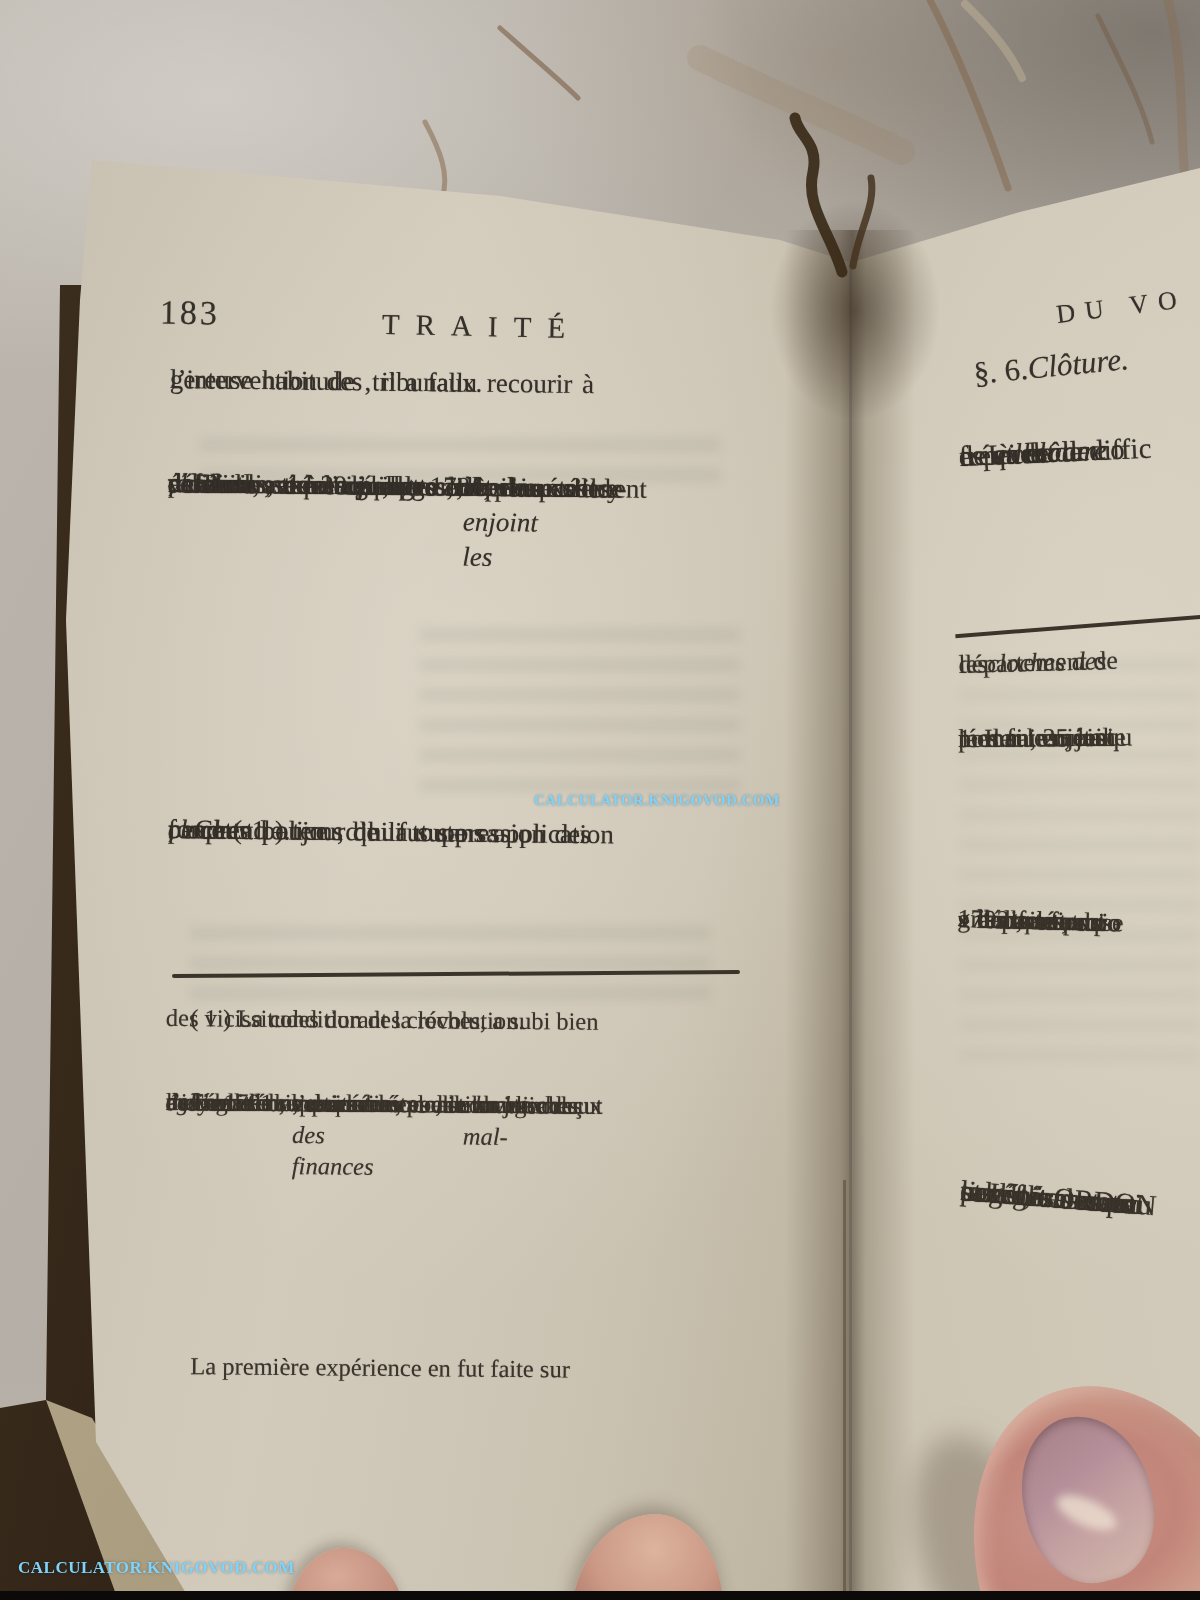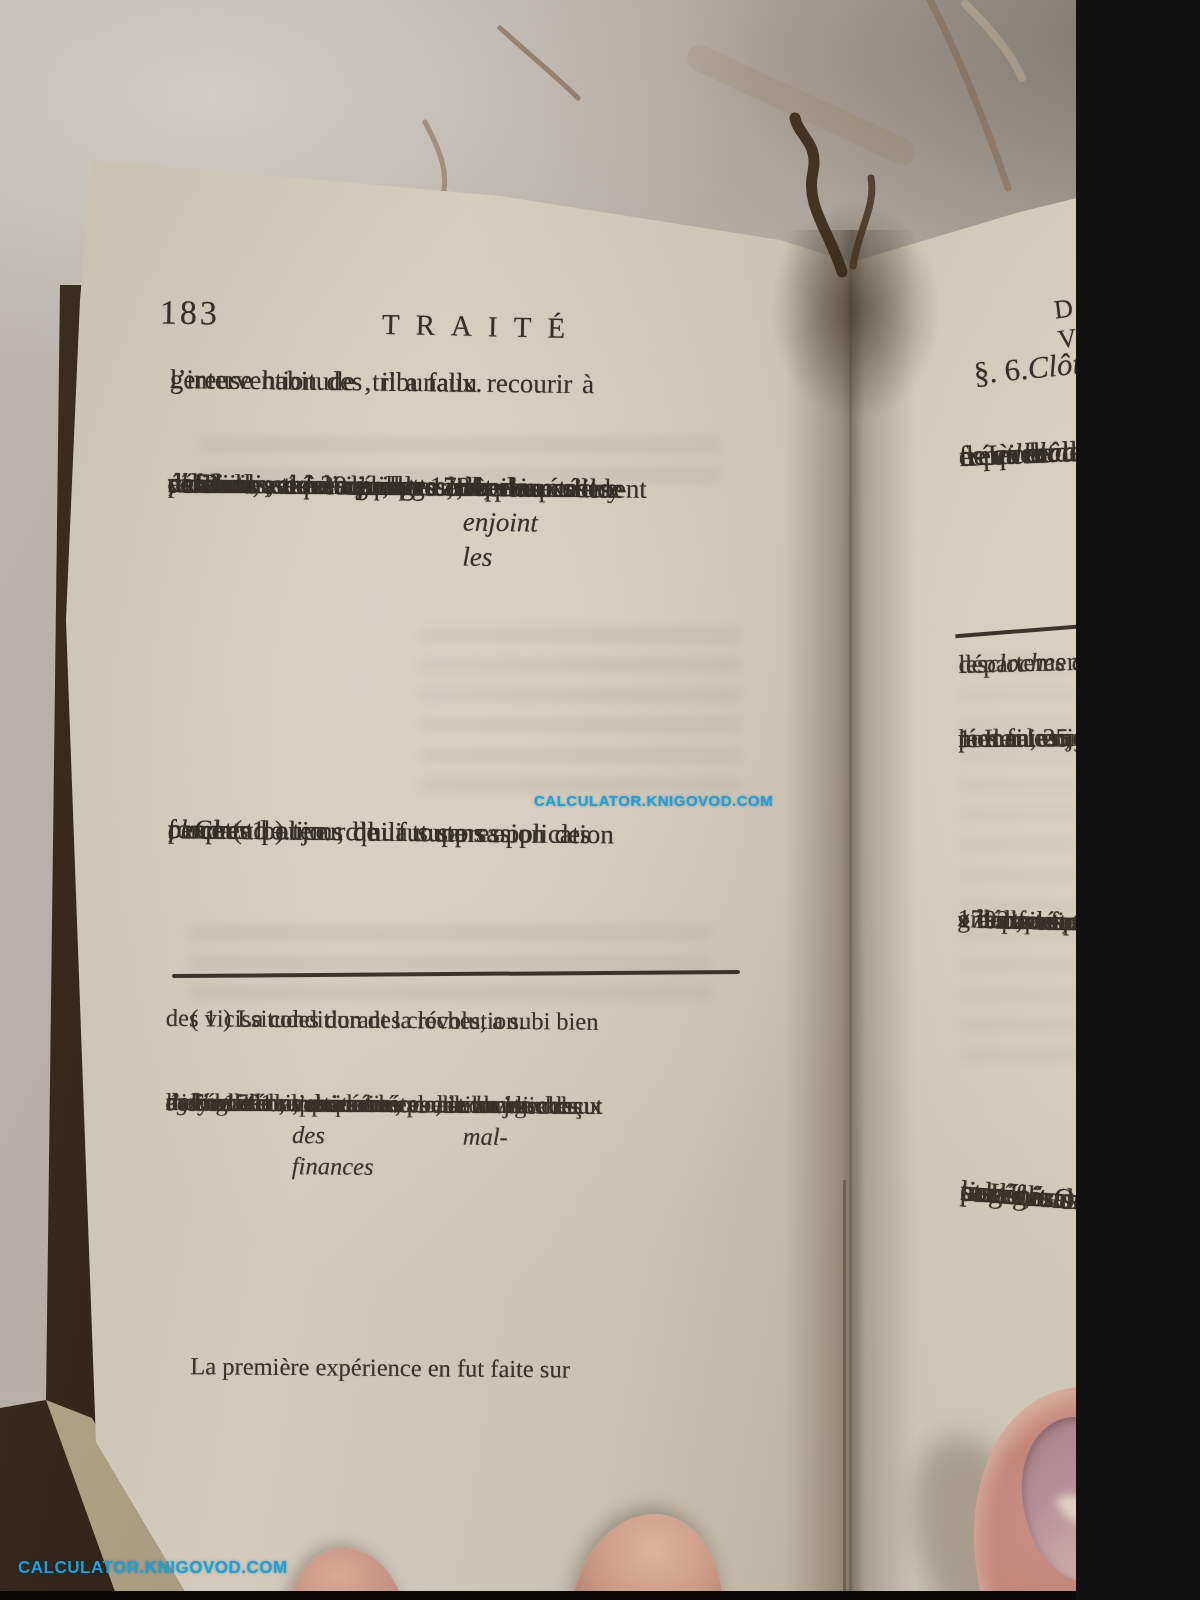--- a/index.html
+++ b/index.html
@@ -1,16 +1,16 @@
 <!DOCTYPE html>
 <html><head>
 <meta charset="utf-8">
 <style>
   html,body{margin:0;padding:0;background:#111;}
-  #stage{position:relative;width:1076px;height:1600px;overflow:hidden;
+  #stage{position:relative;width:1200px;height:1600px;overflow:hidden;
          font-family:"Liberation Serif",serif;-webkit-font-smoothing:antialiased;}
   #stage *{position:absolute;box-sizing:border-box;}
 
   
   .bg{left:0;top:0;width:1200px;height:1600px;z-index:0;
       background:
         radial-gradient(900px 500px at 18% 6%, rgba(214,210,203,.8), rgba(214,210,203,0) 60%),
         radial-gradient(700px 420px at 96% 2%, rgba(90,84,76,.55), rgba(90,84,76,0) 65%),
         radial-gradient(500px 300px at 70% 4%, rgba(150,128,100,.25), rgba(150,128,100,0) 70%),
         radial-gradient(420px 260px at 8% 96%, rgba(196,192,185,.5), rgba(196,192,185,0) 70%),
@@ -100,21 +100,21 @@
       border-radius:52% 48% 0 0 / 95% 95% 0 0;
       background:radial-gradient(at 50% 32%,#dcb49e 0%,#cc9a86 55%,#b37f70 92%);
       box-shadow:-4px -8px 16px rgba(60,42,30,.28);}
   .f-tip{left:284px;top:1548px;width:120px;height:80px;transform:rotate(-4deg);
       border-radius:50% 50% 0 0 / 100% 100% 0 0;
       background:radial-gradient(at 45% 35%,#d8ab97 0%,#c59180 60%,#ad7a6b 95%);
       box-shadow:-4px -6px 12px rgba(60,42,30,.25);}
 
   
   .bottom-bar{left:0;top:1591px;width:1200px;height:9px;background:#0b0a09;z-index:50;}
-  .wm{font-family:Liberation Sans, sans-serif;font-weight:bold;color:#0ea5e9;z-index:60;
+  .wm{font-family:Liberation Serif, serif;font-weight:bold;color:#7dd3fc;z-index:60;
       text-shadow:0 0 3px rgba(0,0,0,.35);letter-spacing:.5px;}
   .wm-center{left:534px;top:792px;font-size:15px;}
   .wm-bottom{left:18px;top:1558px;font-size:17px;}
 </style>
 </head>
 <body>
 
 <div id="stage">
 
   <div class="bg"></div>

